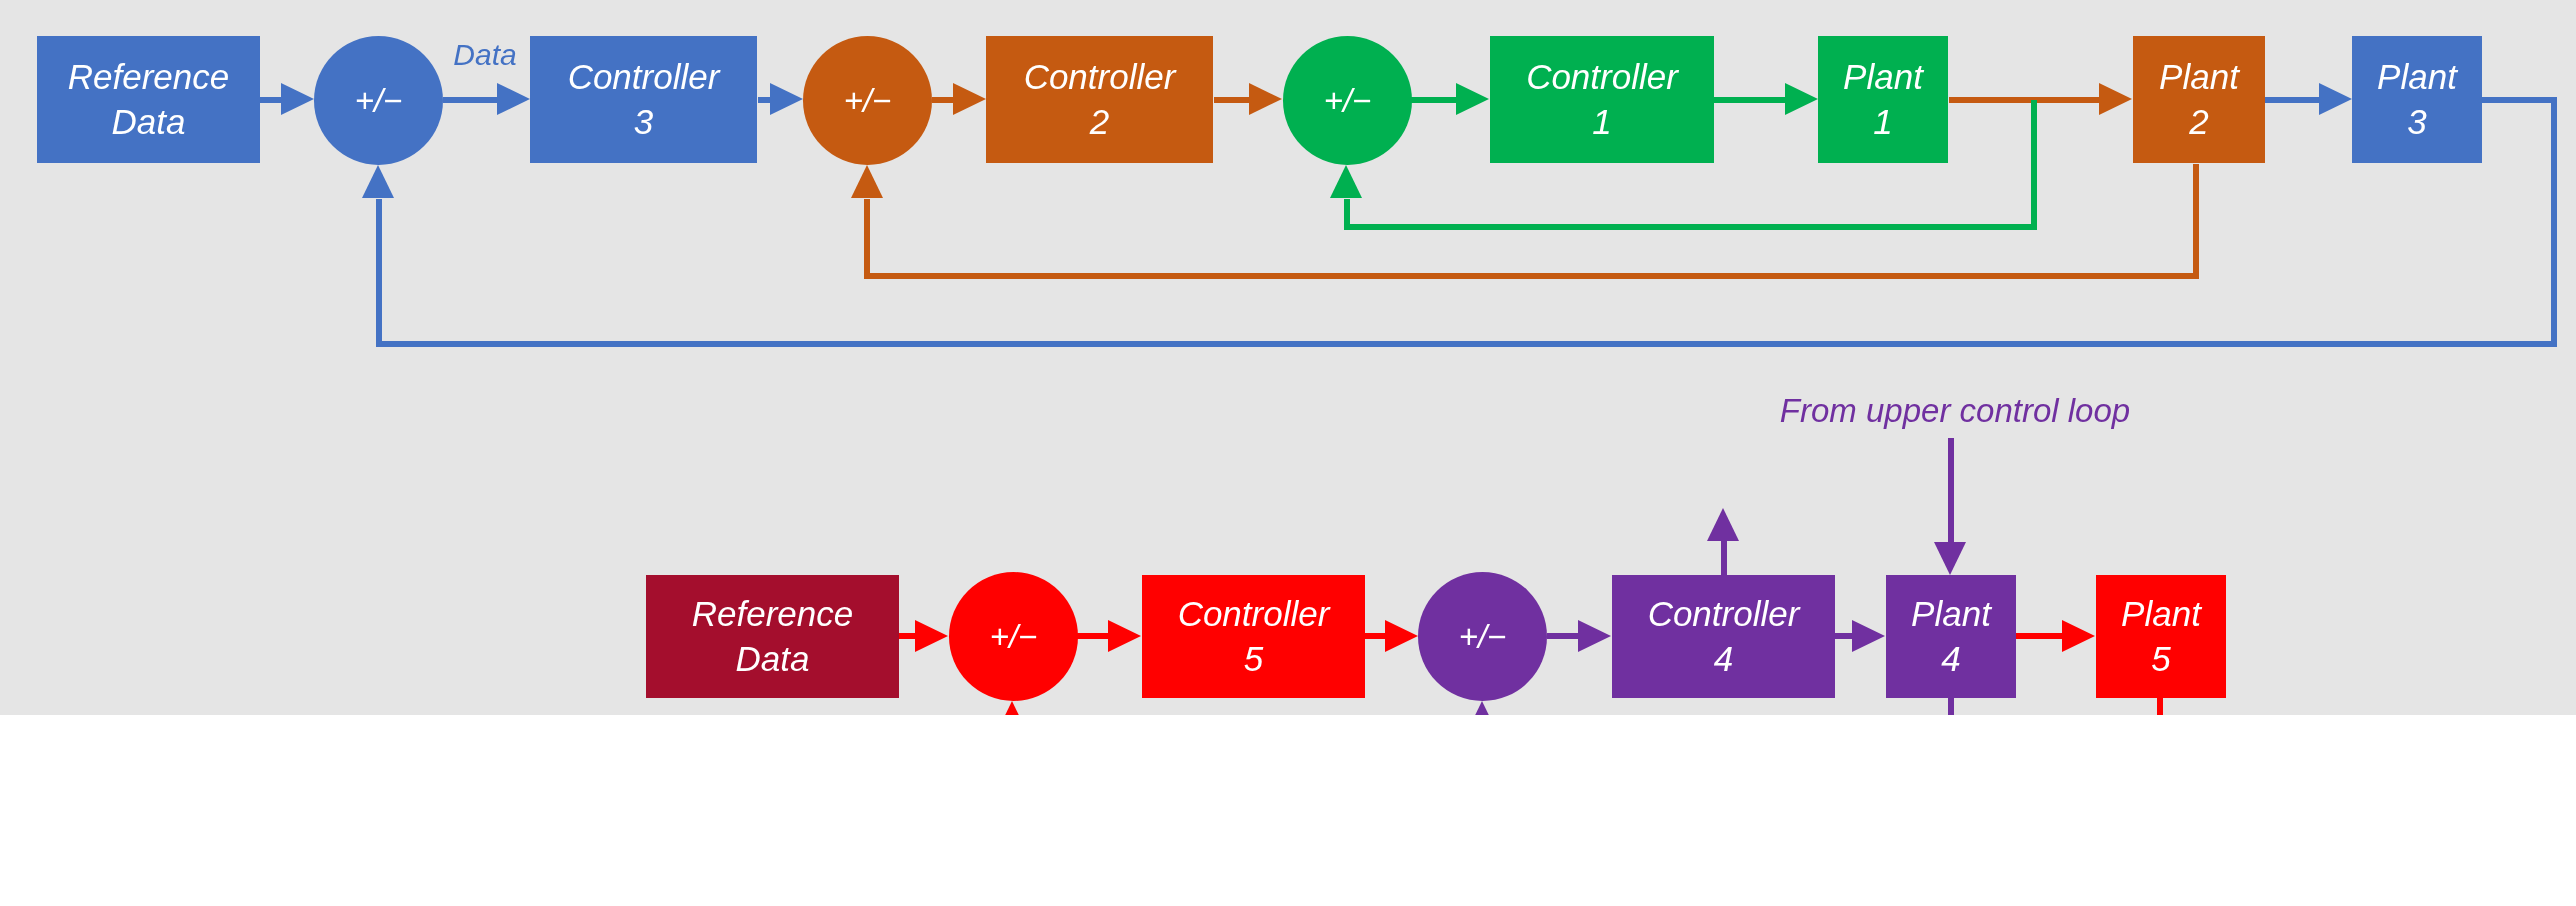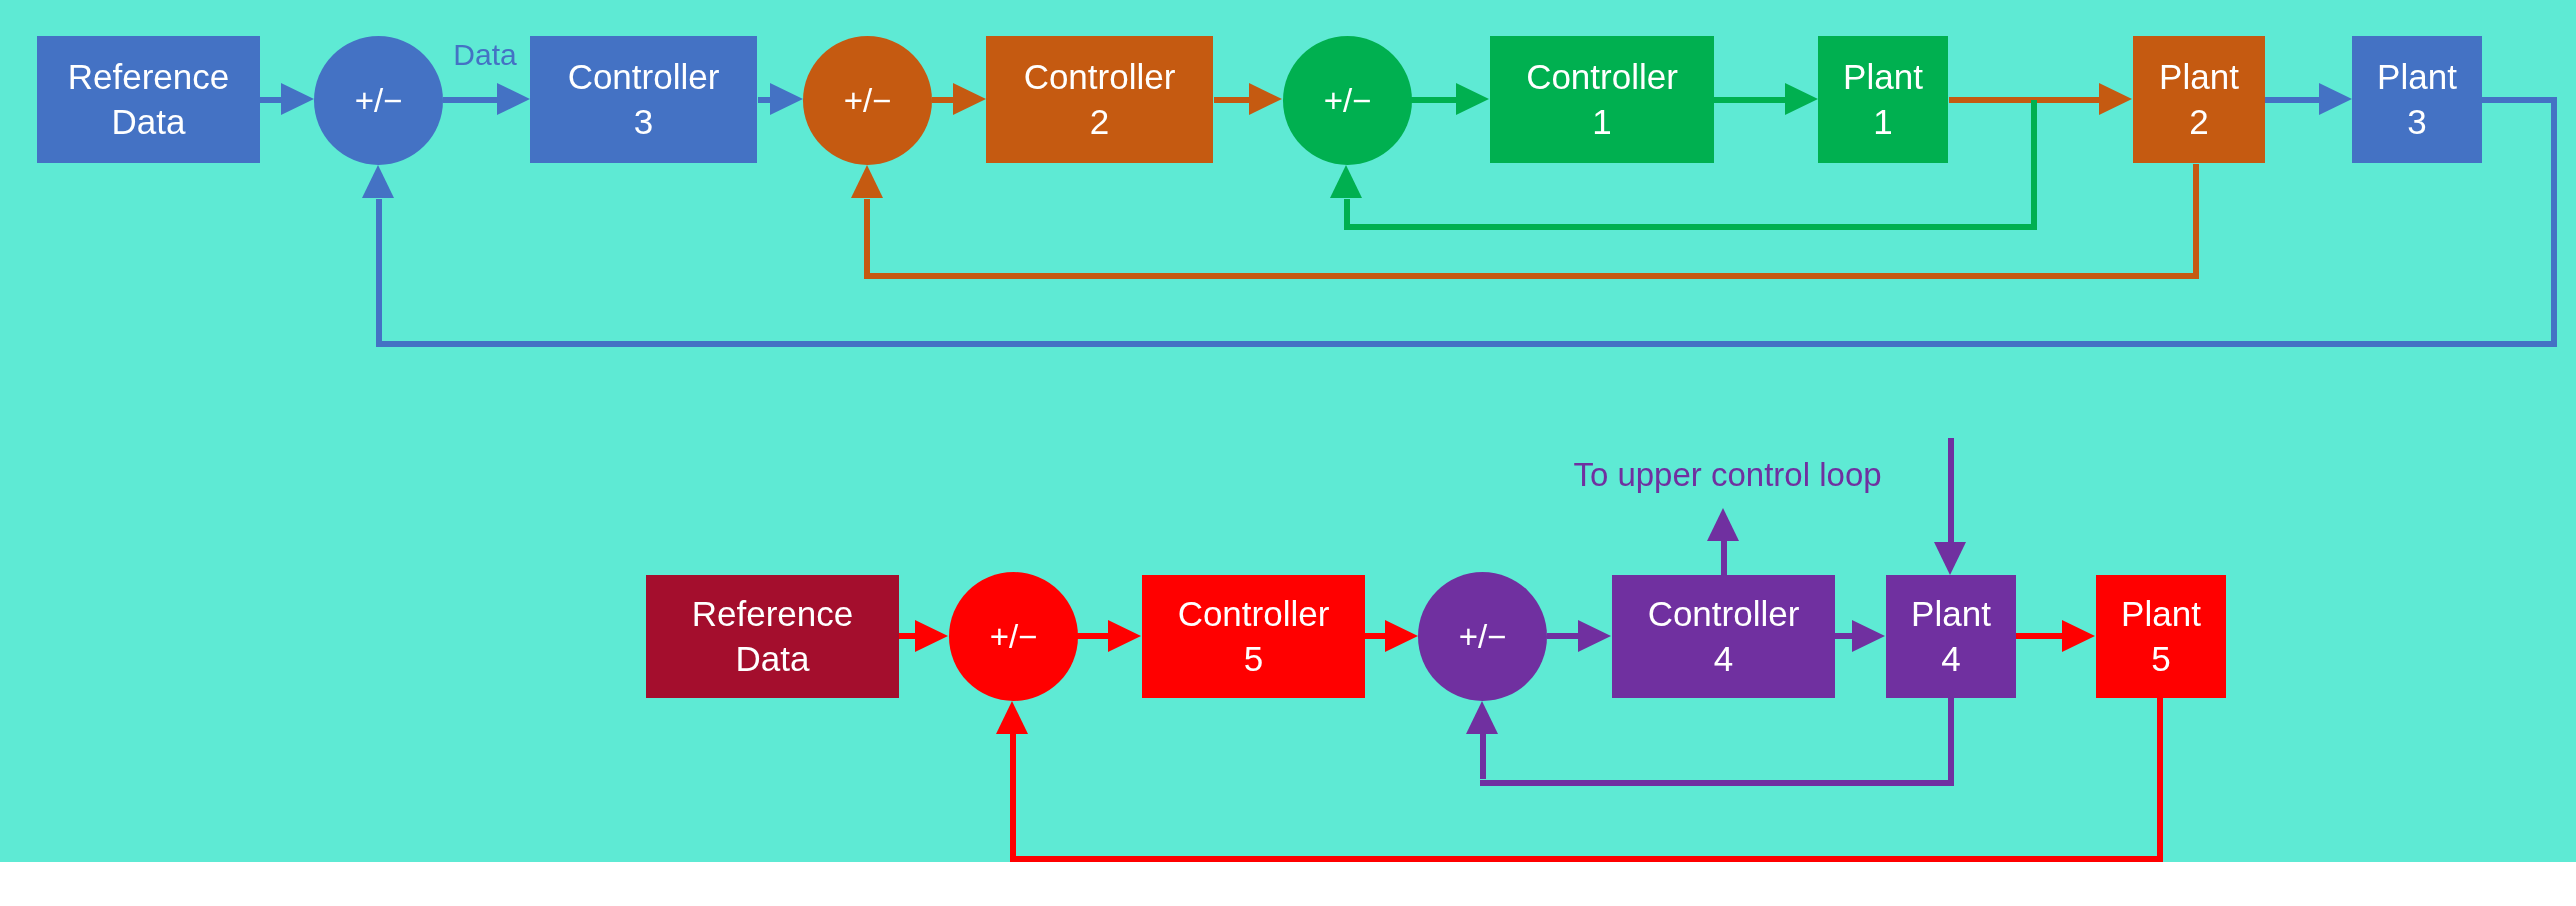--- a/index.html
+++ b/index.html
@@ -1,17 +1,17 @@
 <!DOCTYPE html>
 <html style="font-size:12px"><head>
 <meta charset="utf-8">
 <style>
   html,body{margin:0;padding:0;background:#fff;}
-  #canvas{position:relative;width:2576px;height:862px;background:#5eead4;overflow:hidden;
-          font-family:"Liberation Sans",sans-serif;}
+  #canvas{position:relative;width:2576px;height:715px;background:#e5e5e5;overflow:hidden;
+          font-family:"Liberation Sans",sans-serif;font-style:italic;}
   
   .blue{--c:#4472C4;} .orange{--c:#C55A11;} .green{--c:#00B050;}
   .red{--c:#FF0000;} .maroon{--c:#A40E2D;} .purple{--c:#7030A0;}
   .box{position:absolute;background:var(--c);color:#fff;display:flex;flex-direction:column;
        align-items:center;justify-content:center;text-align:center;font-size:35px;line-height:1.26;}
   .sum{position:absolute;width:129px;height:129px;border-radius:50%;background:var(--c);
        color:#fff;display:flex;align-items:center;justify-content:center;font-size:33px;}
   .hline{position:absolute;height:6px;background:var(--c);}
   .vline{position:absolute;width:6px;background:var(--c);}
   .head-r{position:absolute;width:0;height:0;border-top:16.7px solid transparent;
@@ -133,21 +133,21 @@
     <span>5</span>
   </div>
 
   <div class="sum red" style="left:949px;top:572px;">
     <span>+/−</span>
   </div>
   <div class="sum purple" style="left:1418px;top:572px;">
     <span>+/−</span>
   </div>
 
-  <div class="label purple" style="left:1523px;top:456px;width:409px;">To upper control loop</div>
+  <div class="label purple" style="left:1739px;top:392px;width:432px;">From upper control loop</div>
 
   <div class="hline red" style="left:899px;top:633px;width:16px;"></div>
   <div class="head-r red" style="left:915px;top:620px;"></div>
 
   <div class="hline red" style="left:1077px;top:633px;width:31px;"></div>
   <div class="head-r red" style="left:1108px;top:620px;"></div>
 
   <div class="hline red" style="left:1365px;top:633px;width:20.5px;"></div>
   <div class="head-r red" style="left:1385px;top:620px;"></div>
 

